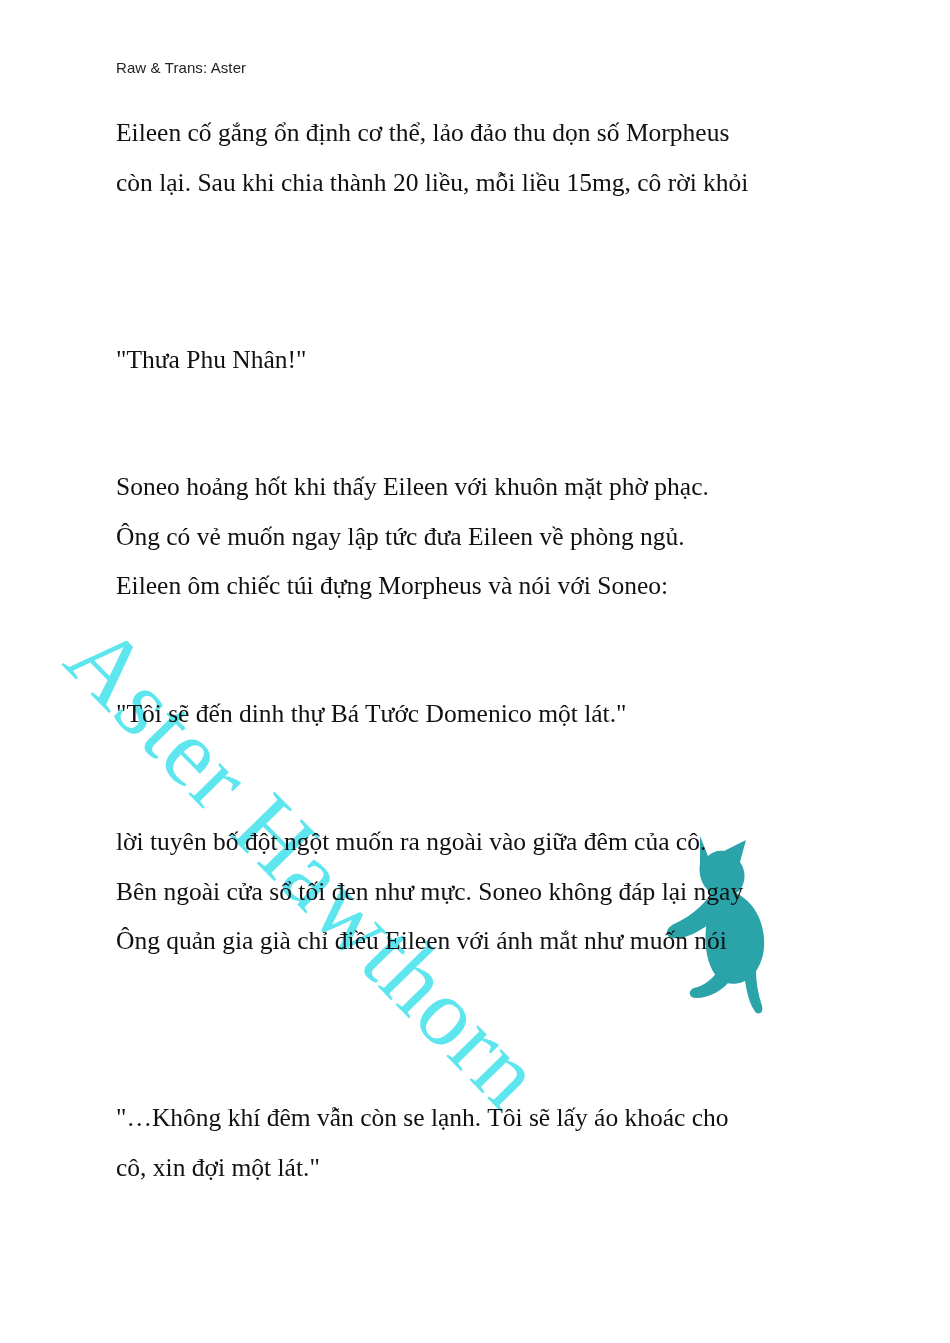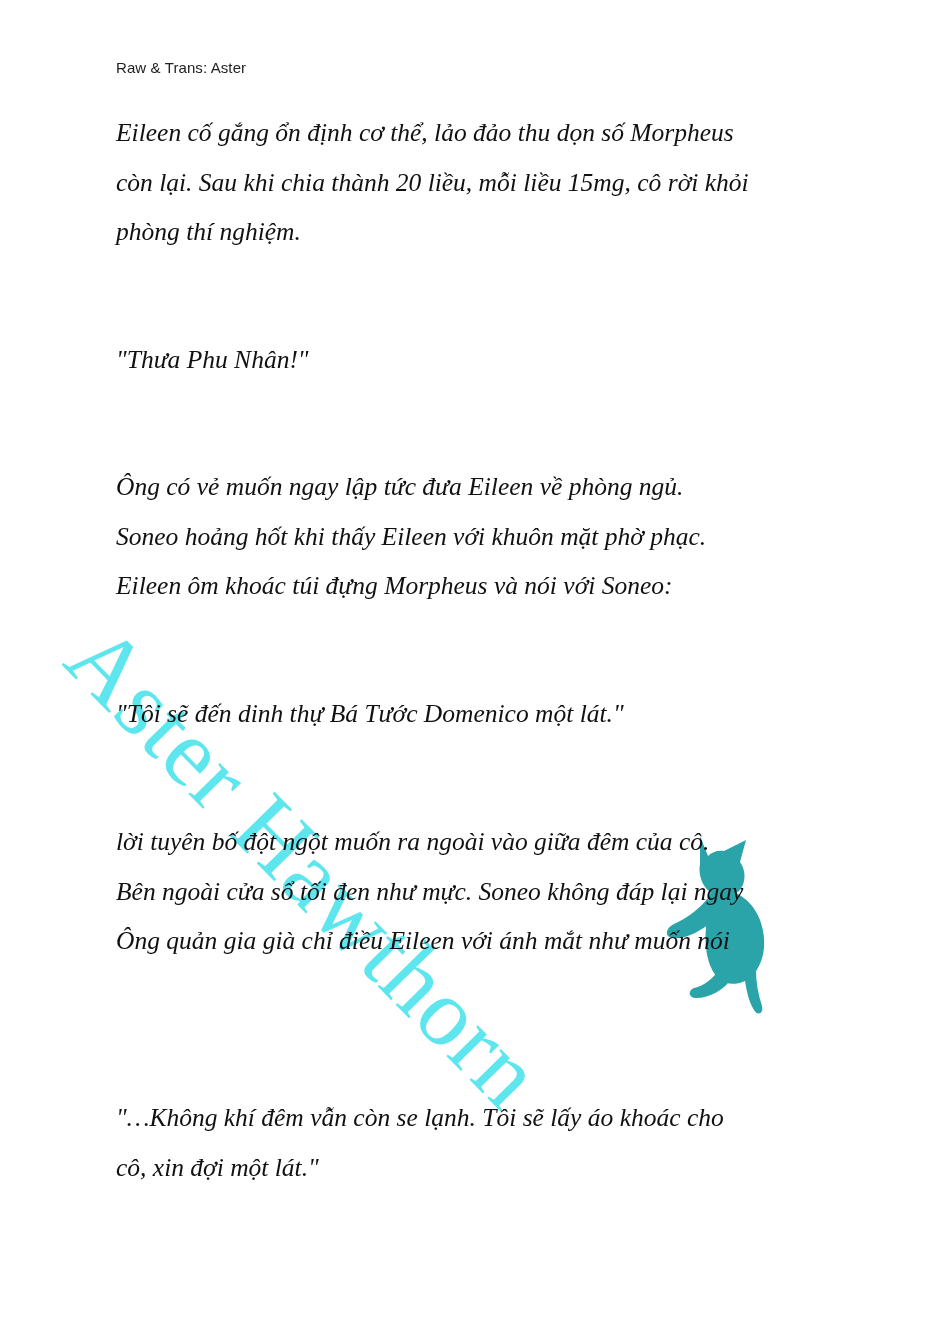--- a/index.html
+++ b/index.html
@@ -26,21 +26,20 @@
       text-align: right;
     }
     .para {
       position: absolute;
       left: 116px;
       width: 740px;
       font-size: 25.5px;
       line-height: 49.5px;
       margin: 0;
       white-space: nowrap;
-      font-style: italic;
     }
     .para .line { display: block; }
     .watermark {
       position: absolute;
       left: 118px;
       top: 608px;
       transform-origin: 0 0;
       transform: rotate(45.5deg);
       font-family: "Liberation Serif", "DejaVu Serif", serif;
       font-size: 96px;
@@ -81,31 +80,30 @@
     <path d="M84 146 C86 160 88 172 94 182 C97 188 104 186 102 178 C98 166 96 154 96 142 Z"></path>
   </g>
 </svg>
 
 <div class="watermark">Aster Hawthorn</div>
 
 <div class="text-layer">
   <p class="para" style="top:108px">
     <span class="line">Eileen cố gắng ổn định cơ thể, lảo đảo thu dọn số Morpheus</span>
     <span class="line">còn lại. Sau khi chia thành 20 liều, mỗi liều 15mg, cô rời khỏi</span>
-    <span class="line">phòng thí nghiệm.</span>
   </p>
 
   <p class="para" style="top:335px">
     <span class="line">"Thưa Phu Nhân!"</span>
   </p>
 
   <p class="para" style="top:462px">
+    <span class="line">Soneo hoảng hốt khi thấy Eileen với khuôn mặt phờ phạc.</span>
     <span class="line">Ông có vẻ muốn ngay lập tức đưa Eileen về phòng ngủ.</span>
-    <span class="line">Soneo hoảng hốt khi thấy Eileen với khuôn mặt phờ phạc.</span>
-    <span class="line">Eileen ôm khoác túi đựng Morpheus và nói với Soneo:</span>
+    <span class="line">Eileen ôm chiếc túi đựng Morpheus và nói với Soneo:</span>
   </p>
 
   <p class="para" style="top:689px">
     <span class="line">"Tôi sẽ đến dinh thự Bá Tước Domenico một lát."</span>
   </p>
 
   <p class="para" style="top:817px">
     <span class="line">lời tuyên bố đột ngột muốn ra ngoài vào giữa đêm của cô.</span>
     <span class="line">Bên ngoài cửa sổ tối đen như mực. Soneo không đáp lại ngay</span>
     <span class="line">Ông quản gia già chỉ điều Eileen với ánh mắt như muốn nói</span>

